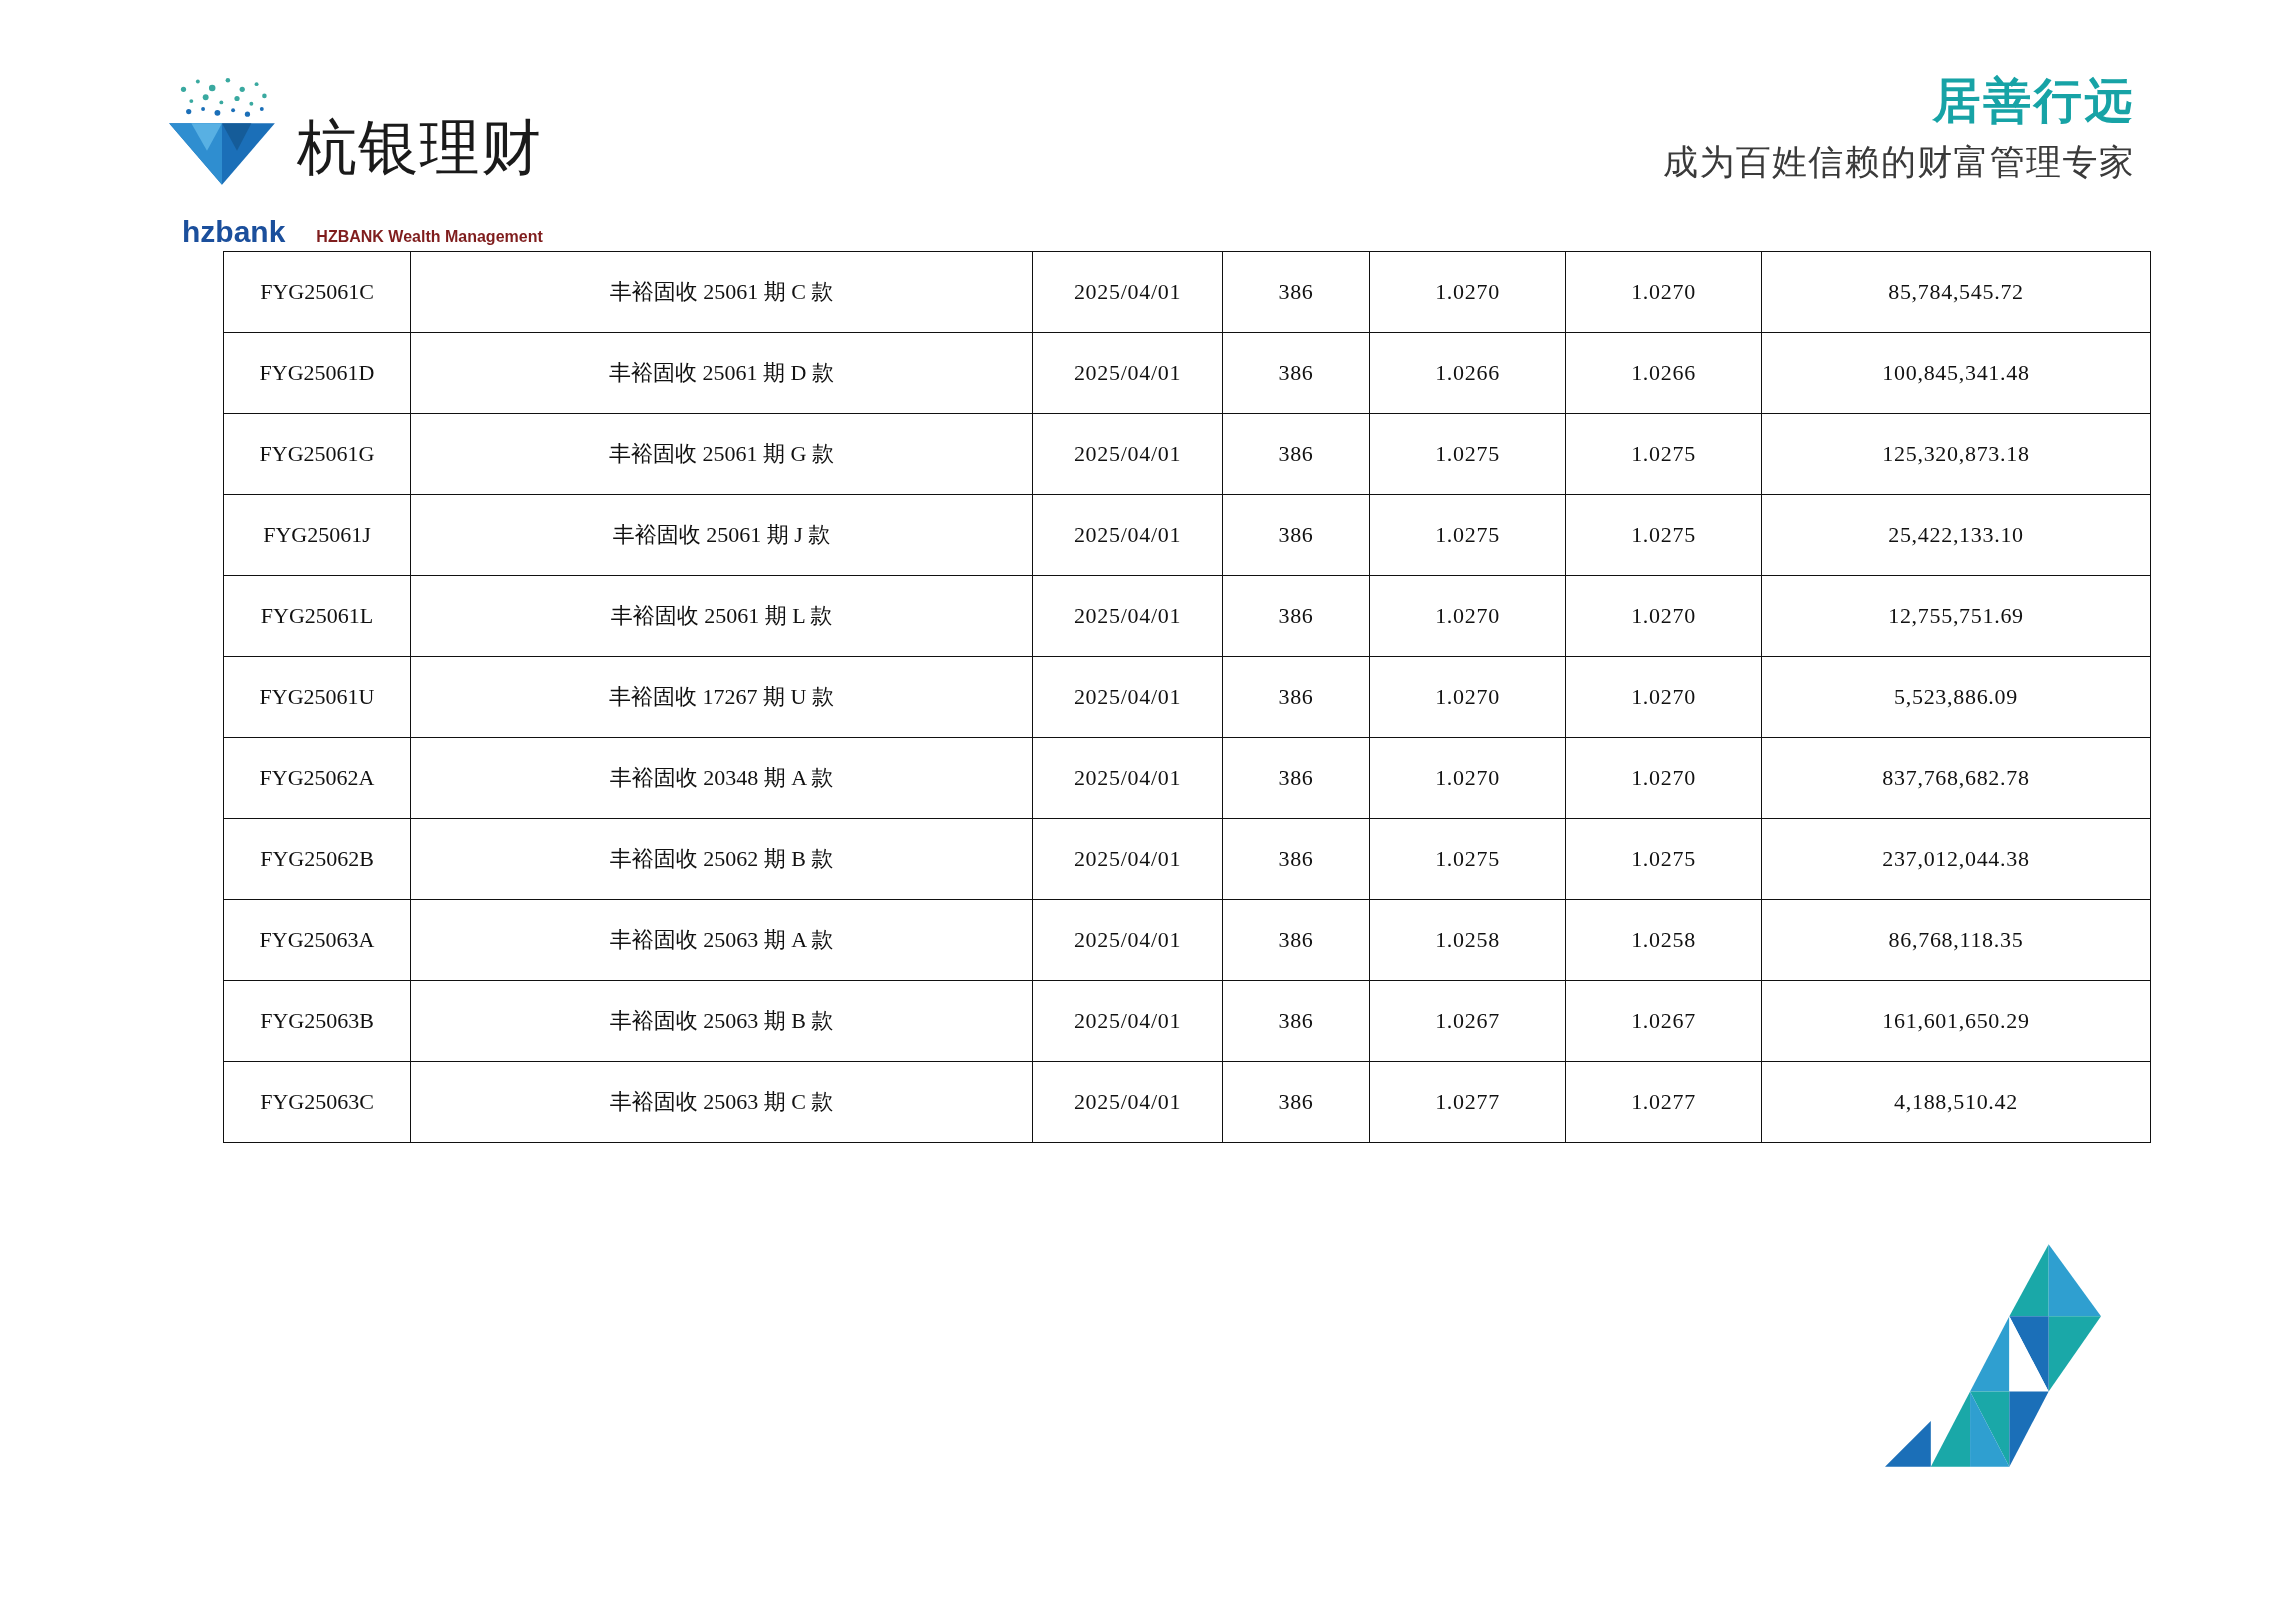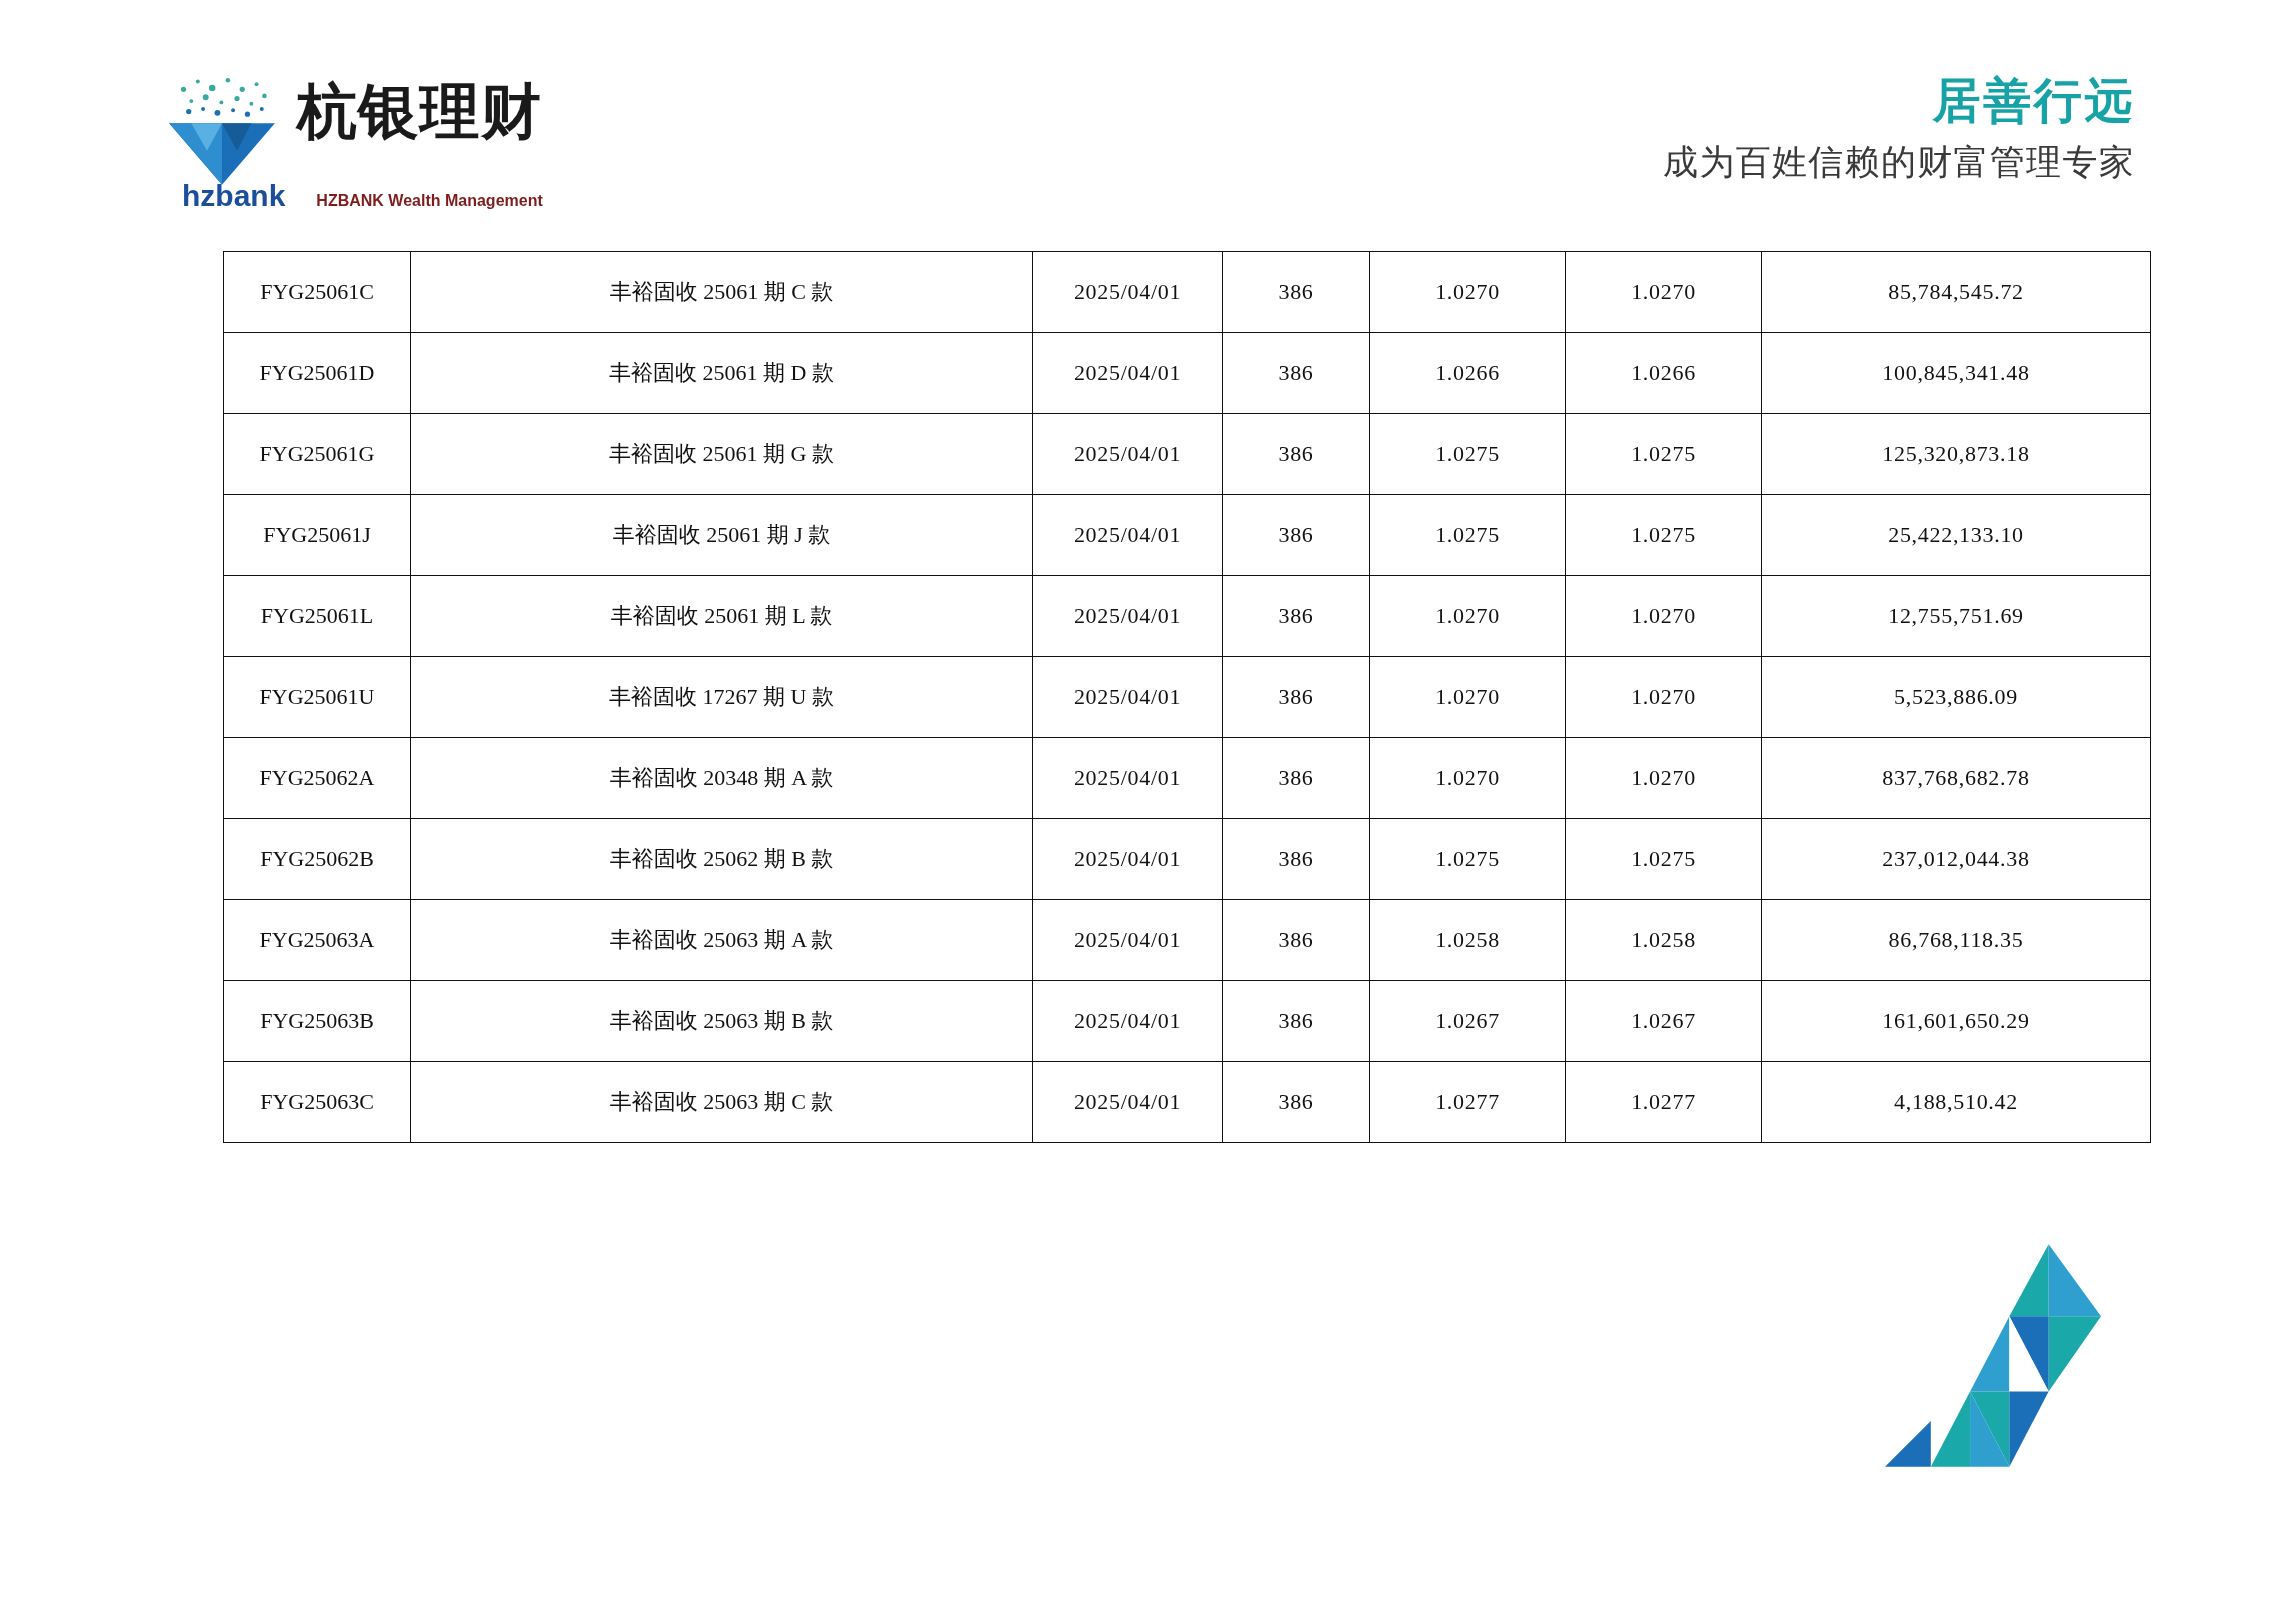--- a/index.html
+++ b/index.html
@@ -36,24 +36,25 @@
     height: 115px;
   }
   .logo-mark svg { display: block; }
   .logo-text {
     margin-left: 13px;
     padding-top: 7.9px;
   }
   .logo-cn {
     font-family: "Liberation Sans", sans-serif;
     font-size: 60px;
-    font-weight: bold;
+    font-weight: normal;
     color: #1a1a1a;
     letter-spacing: 1.3px;
     line-height: 1.05;
+    margin-top: 36px;
   }
   .logo-en-row {
     display: flex;
     align-items: baseline;
     margin-top: 9.2px;
   }
   .logo-hz {
     font-family: "Liberation Sans", sans-serif;
     font-size: 30px;
     font-weight: bold;

